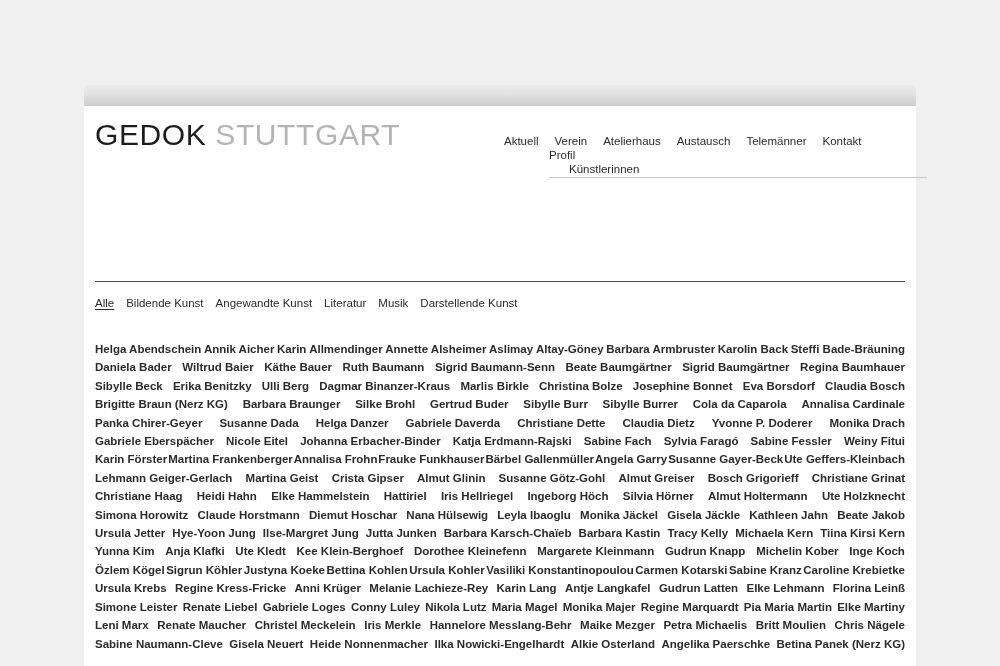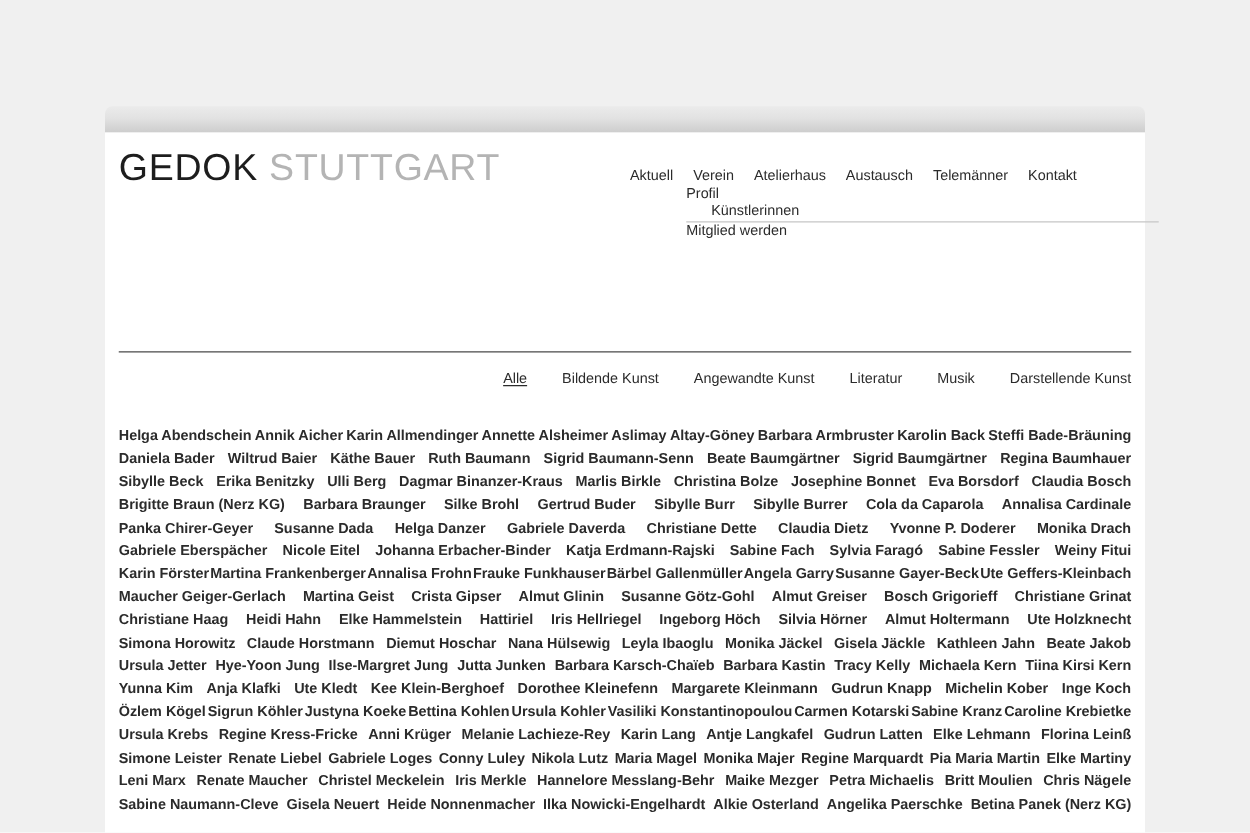--- a/index.html
+++ b/index.html
@@ -101,26 +101,25 @@
 
   
   .main-divider {
     border: 0;
     border-top: 1px solid #4a4a4a;
     margin: 0;
     width: 810px;
   }
   .filters {
     display: flex;
-    gap: 28px;
+    gap: 12px;
     padding-top: 15px;
     font-size: 11.5px;
     color: #2b2b2b;
     white-space: nowrap;
-    justify-content: flex-end;
   }
   .filter-item {
     color: #2b2b2b;
     text-decoration: none;
     cursor: pointer;
   }
   .filter-item.active {
     text-decoration: underline;
     text-underline-offset: 2px;
   }
@@ -165,21 +164,20 @@
             <a class="nav-link" href="#">Aktuell</a>
             <a class="nav-link" href="#">Verein</a>
             <a class="nav-link" href="#">Atelierhaus</a>
             <a class="nav-link" href="#">Austausch</a>
             <a class="nav-link" href="#">Telemänner</a>
             <a class="nav-link" href="#">Kontakt</a>
           </div>
           <div class="nav-sub">
             <a class="nav-subitem" href="#">Profil</a>
             <a class="nav-subitem with-rule" href="#">Künstlerinnen</a>
-            <a class="nav-subitem" href="#">Mitglied werden</a>
           </div>
         </div>
 
       </div>
 
       <hr class="main-divider">
 
       <div class="filters">
         <a class="filter-item active" href="#">Alle</a>
         <a class="filter-item" href="#">Bildende Kunst</a>
@@ -255,21 +253,21 @@
             <a class="artist-name" href="#">Karin Förster</a>
             <a class="artist-name" href="#">Martina Frankenberger</a>
             <a class="artist-name" href="#">Annalisa Frohn</a>
             <a class="artist-name" href="#">Frauke Funkhauser</a>
             <a class="artist-name" href="#">Bärbel Gallenmüller</a>
             <a class="artist-name" href="#">Angela Garry</a>
             <a class="artist-name" href="#">Susanne Gayer-Beck</a>
             <a class="artist-name" href="#">Ute Geffers-Kleinbach</a>
           </div>
           <div class="artist-row">
-            <a class="artist-name" href="#">Maucher Geiger-Gerlach</a>
+            <a class="artist-name" href="#">Lehmann Geiger-Gerlach</a>
             <a class="artist-name" href="#">Martina Geist</a>
             <a class="artist-name" href="#">Crista Gipser</a>
             <a class="artist-name" href="#">Almut Glinin</a>
             <a class="artist-name" href="#">Susanne Götz-Gohl</a>
             <a class="artist-name" href="#">Almut Greiser</a>
             <a class="artist-name" href="#">Bosch Grigorieff</a>
             <a class="artist-name" href="#">Christiane Grinat</a>
           </div>
           <div class="artist-row">
             <a class="artist-name" href="#">Christiane Haag</a>

